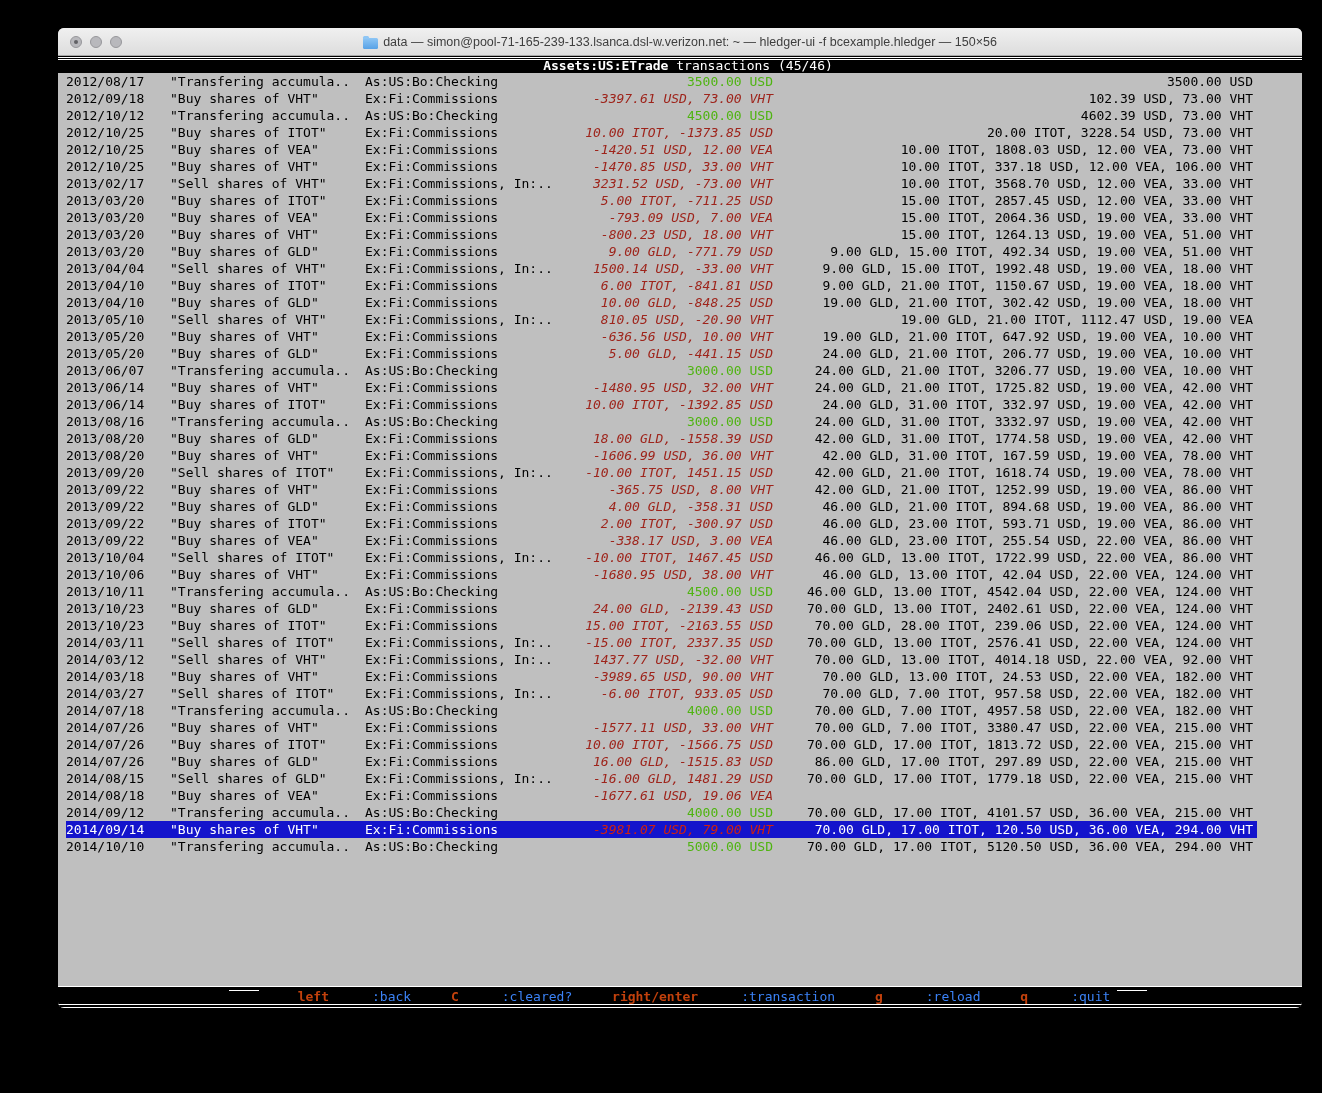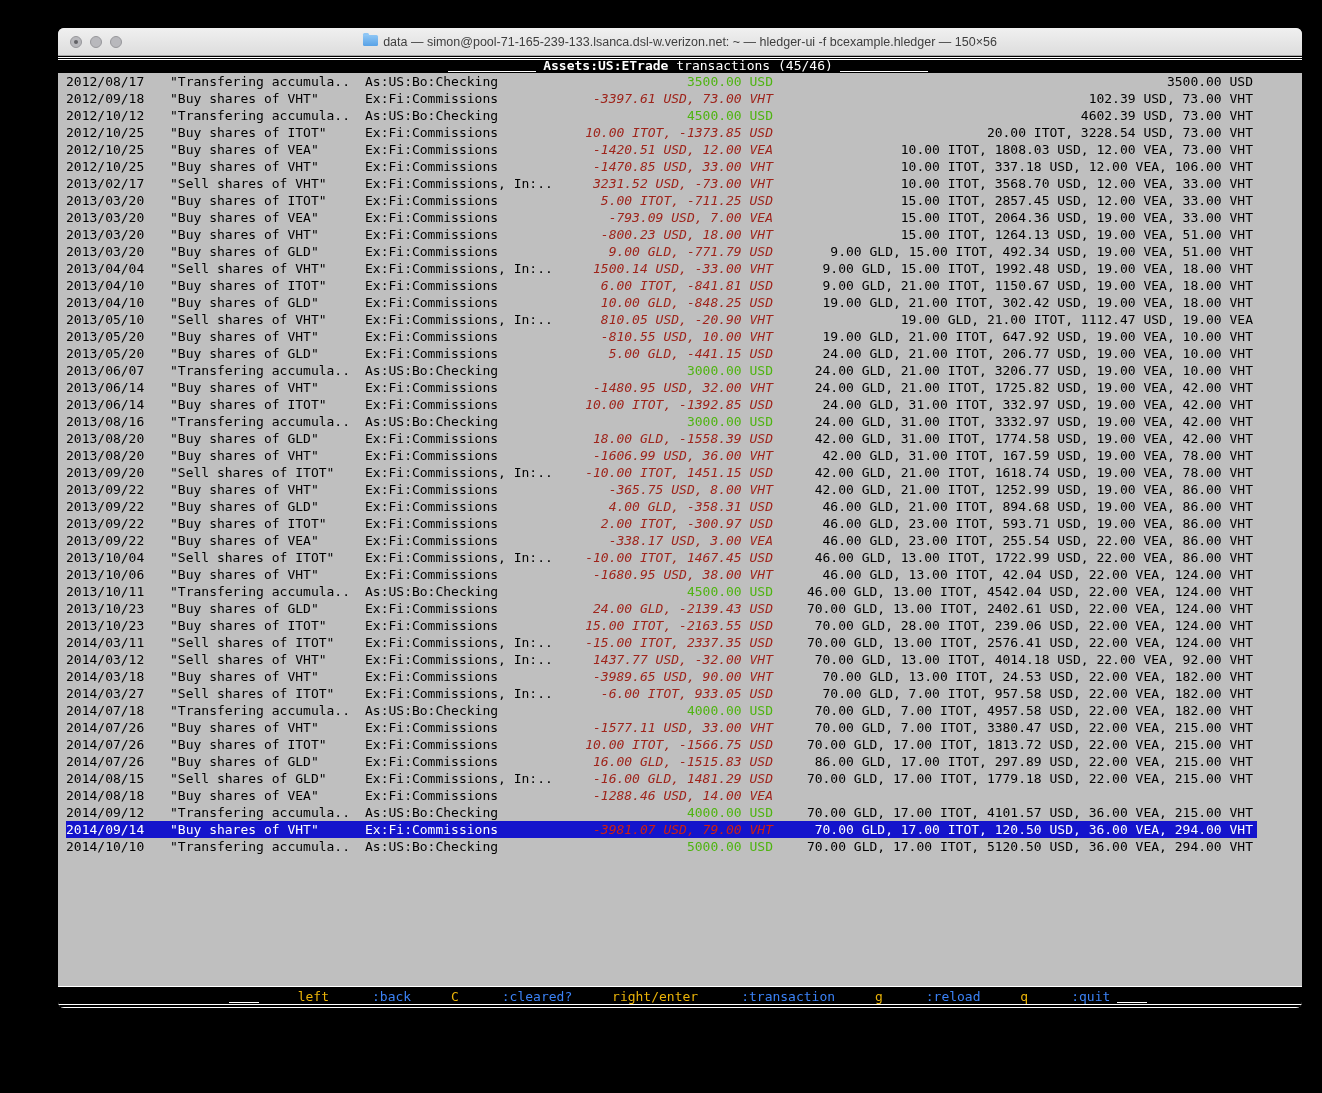--- a/index.html
+++ b/index.html
@@ -33,21 +33,21 @@
     width: 12px; height: 12px; border-radius: 50%;
     background: #b8b8bc; border: 1px solid #97979b;
     display: inline-block; position: relative;
   }
   .tl .dot {
     position: absolute; left: 3px; top: 3px;
     width: 4px; height: 4px; border-radius: 50%;
     background: #616165;
   }
   .title-wrap {
-    margin: 4px auto; display: flex; align-items: flex-start; gap: 5px;
+    margin: 4px auto; display: flex; align-items: flex-end; gap: 5px;
     max-width: 1000px; white-space: nowrap;
   }
   .folder-icon {
     width: 15px; height: 11px; border-radius: 1.5px;
     background: linear-gradient(#8ec6f5, #58a2e6);
     position: relative; flex: 0 0 auto;
   }
   .folder-icon::before {
     content: ""; position: absolute; left: 0; top: -2px;
     width: 6px; height: 3px; border-radius: 1.5px 1.5px 0 0;
@@ -63,38 +63,38 @@
   }
 
   .band {
     position: absolute; left: 0; right: 0;
     background: var(--bar-bg, #000);
     color: var(--bar-text, #fff);
   }
   .band .hl { position: absolute; left: 0; right: 0; height: 1px; background: #fff; }
   .band-center {
     position: absolute; left: 16px; right: 0;
-    display: flex; align-items: flex-end; justify-content: center;
+    display: flex; align-items: flex-start; justify-content: center;
     line-height: 13px; white-space: pre;
   }
   .dash { display: inline-block; height: 1px; background: #fff; margin: 0 7px; }
   .dash.w88 { width: 88px; }
   .dash.w30 { width: 30px; }
 
   .top-band { top: 0; height: 17px; }
   .top-band .line-a { top: 1px; }
   .top-band .line-b { top: 3px; }
   .top-band .band-center { top: 3px; }
   .view-account { font-weight: bold; }
 
   .bottom-band { bottom: 0; height: 22px; border-top: 1px solid #fff; }
   .bottom-band .band-center { top: 3px; }
   .bottom-band .line-c { bottom: 3px; }
   .bottom-band .line-d { bottom: 0; }
-  .hint-key { font-weight: normal; color: #eab308; margin-left: 32px; }
+  .hint-key { font-weight: bold; color: #c2410c; margin-left: 32px; }
   .hint-desc { color: #3b82f6; margin-left: 43px; }
 
   
   .rows {
     position: absolute; left: 8px; top: 17px; width: 1191px;
   }
   .trow { position: relative; height: 17px; line-height: 17px; color: #000; }
   .trow .cell { position: absolute; white-space: pre; top: 0; }
   .c-date   { left: 0; }
   .c-desc   { left: 104px; }
@@ -240,21 +240,21 @@
           <span class="cell c-date">2013/05/10</span>
           <span class="cell c-desc">"Sell shares of VHT"</span>
           <span class="cell c-acct">Ex:Fi:Commissions, In:..</span>
           <span class="cell c-change negative">810.05 USD, -20.90 VHT</span>
           <span class="cell c-bal">19.00 GLD, 21.00 ITOT, 1112.47 USD, 19.00 VEA</span>
         </div>
         <div class="trow">
           <span class="cell c-date">2013/05/20</span>
           <span class="cell c-desc">"Buy shares of VHT"</span>
           <span class="cell c-acct">Ex:Fi:Commissions</span>
-          <span class="cell c-change negative">-810.55 USD, 10.00 VHT</span>
+          <span class="cell c-change negative">-636.56 USD, 10.00 VHT</span>
           <span class="cell c-bal">19.00 GLD, 21.00 ITOT, 647.92 USD, 19.00 VEA, 10.00 VHT</span>
         </div>
         <div class="trow">
           <span class="cell c-date">2013/05/20</span>
           <span class="cell c-desc">"Buy shares of GLD"</span>
           <span class="cell c-acct">Ex:Fi:Commissions</span>
           <span class="cell c-change negative">5.00 GLD, -441.15 USD</span>
           <span class="cell c-bal">24.00 GLD, 21.00 ITOT, 206.77 USD, 19.00 VEA, 10.00 VHT</span>
         </div>
         <div class="trow">
@@ -429,21 +429,21 @@
           <span class="cell c-date">2014/08/15</span>
           <span class="cell c-desc">"Sell shares of GLD"</span>
           <span class="cell c-acct">Ex:Fi:Commissions, In:..</span>
           <span class="cell c-change negative">-16.00 GLD, 1481.29 USD</span>
           <span class="cell c-bal">70.00 GLD, 17.00 ITOT, 1779.18 USD, 22.00 VEA, 215.00 VHT</span>
         </div>
         <div class="trow">
           <span class="cell c-date">2014/08/18</span>
           <span class="cell c-desc">"Buy shares of VEA"</span>
           <span class="cell c-acct">Ex:Fi:Commissions</span>
-          <span class="cell c-change negative">-1288.46 USD, 14.00 VEA</span>
+          <span class="cell c-change negative">-1677.61 USD, 19.06 VEA</span>
         </div>
         <div class="trow">
           <span class="cell c-date">2014/09/12</span>
           <span class="cell c-desc">"Transfering accumula..</span>
           <span class="cell c-acct">As:US:Bo:Checking</span>
           <span class="cell c-change positive">4000.00 USD</span>
           <span class="cell c-bal">70.00 GLD, 17.00 ITOT, 4101.57 USD, 36.00 VEA, 215.00 VHT</span>
         </div>
         <div class="trow sel">
           <span class="cell c-date">2014/09/14</span>

